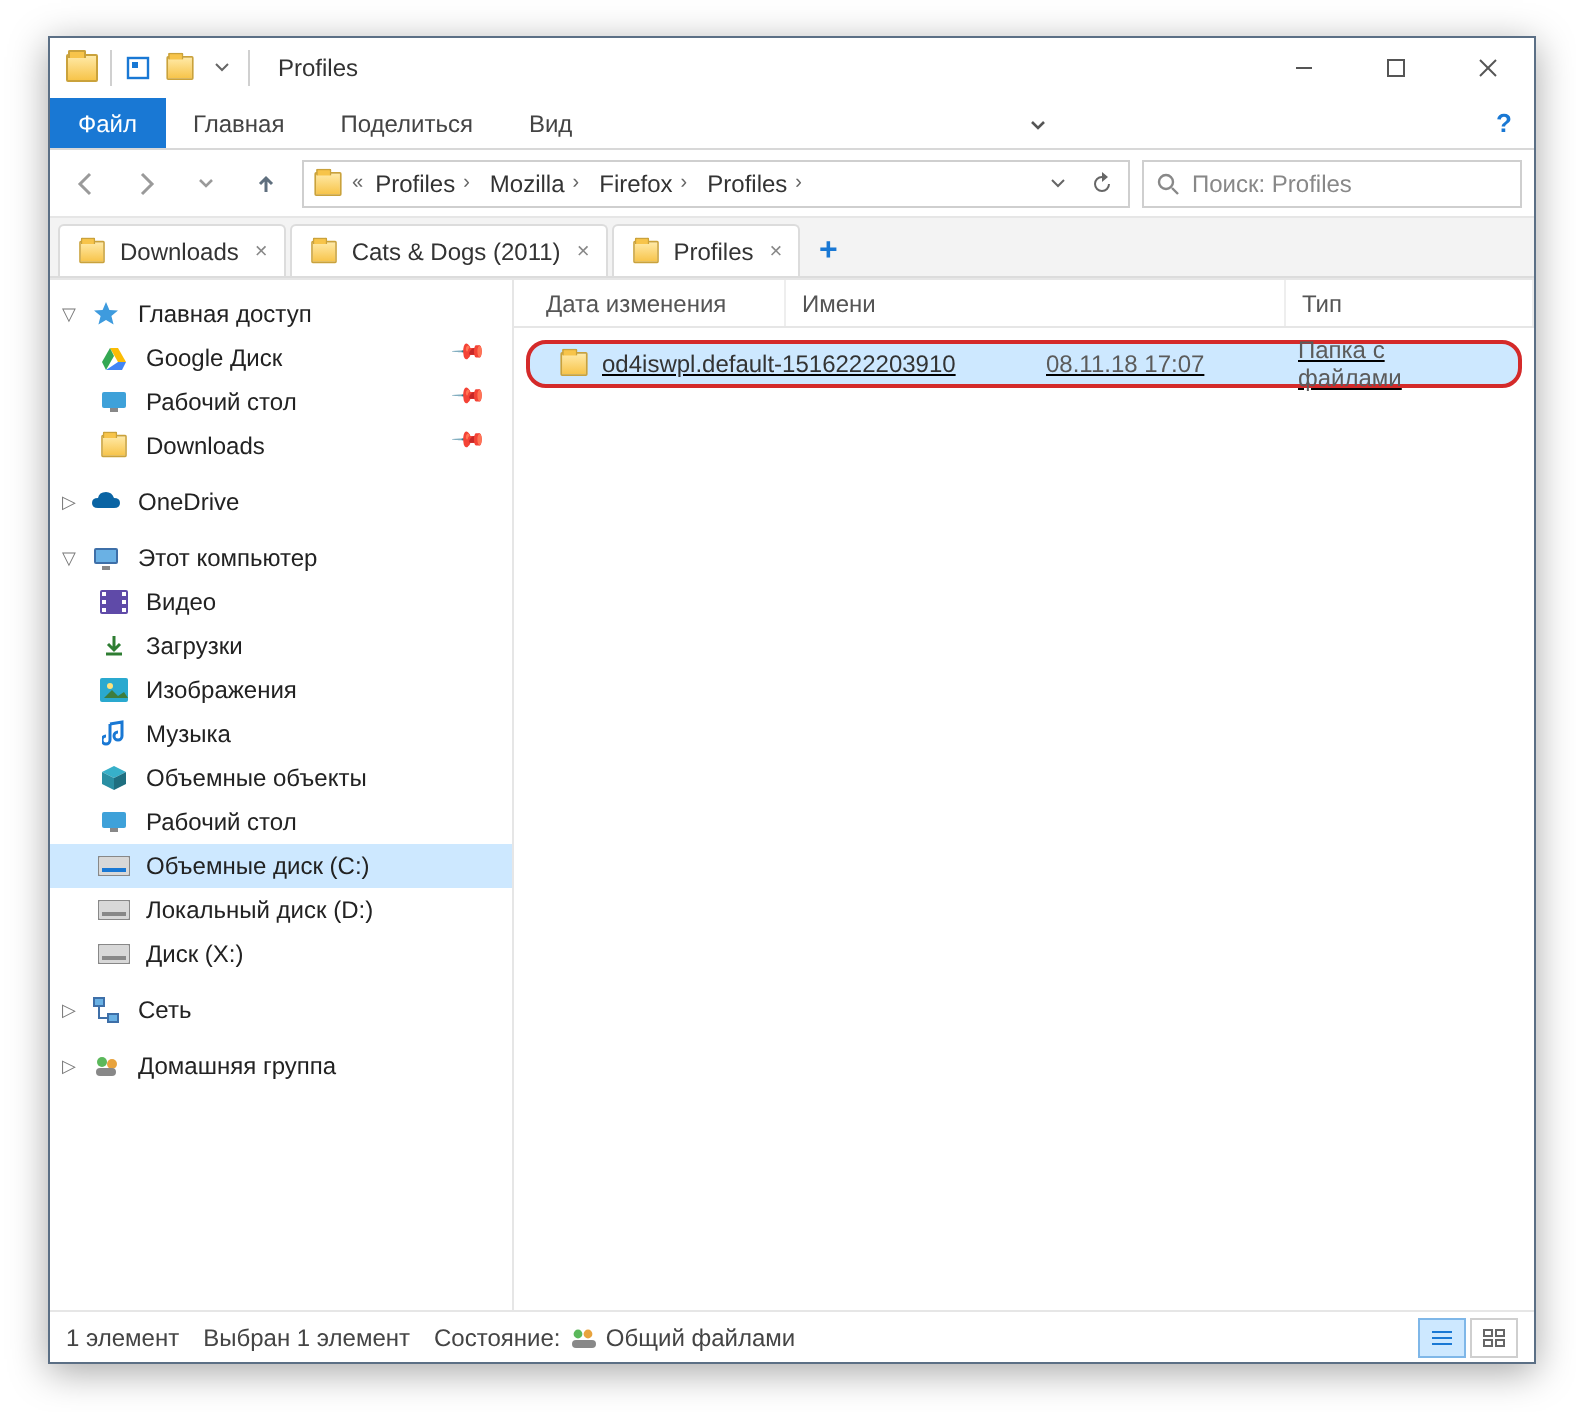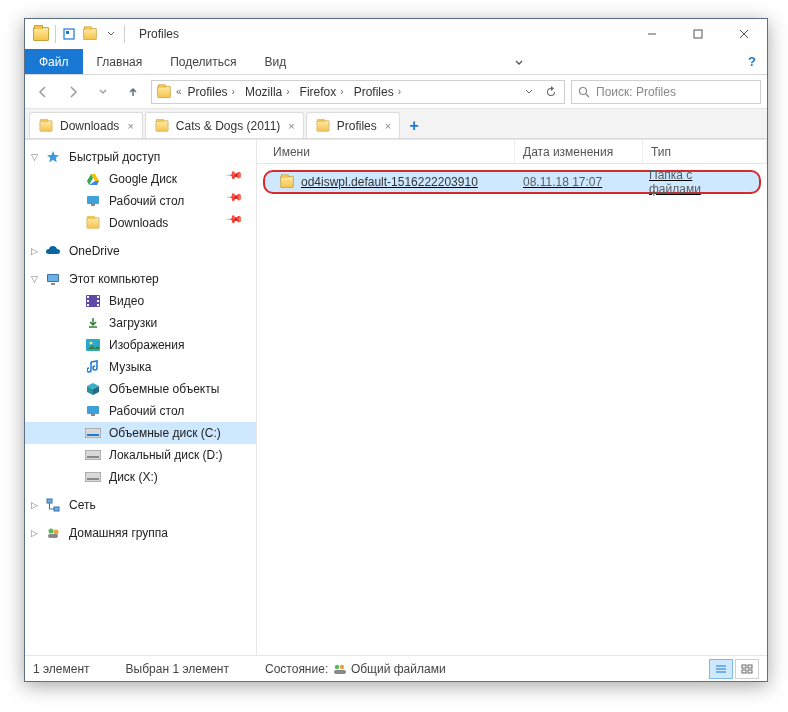--- a/index.html
+++ b/index.html
@@ -41,40 +41,40 @@
 .doc-tab { height:26px; background:#fff; border:1px solid #dcdcdc; border-bottom:none; display:flex; align-items:center; gap:6px; padding:0 8px; border-radius:3px 3px 0 0; color:#333;}
 .doc-tab.active { background:#fff; }
 .doc-tab .close-x { color:#888; font-size:11px; margin-left:2px;}
 .new-tab { width:24px; height:24px; display:flex; align-items:center; justify-content:center; color:#1978d4; font-size:16px; font-weight:bold;}
 
 
 .body { flex:1; display:flex; overflow:hidden; border-top:1px solid #e6e6e6;}
 .sidebar { width:232px; border-right:1px solid #e6e6e6; overflow-y:auto; padding:6px 0 10px 0;}
 .side-group { margin-bottom:6px; }
 .side-item { display:flex; align-items:center; gap:8px; padding:3px 6px 3px 20px; color:#222; position:relative; white-space:nowrap;}
-.side-item.child { padding-left:60px; }
+.side-item.child { padding-left:24px; }
 .side-item.selected { background:#cde8ff; }
 .side-item .caret { position:absolute; left:6px; color:#7a7a7a; font-size:9px;}
 .side-item .pin { margin-left:auto; color:#9a9a9a; transform:rotate(45deg); font-size:11px; padding-right:10px;}
 .ico { width:16px; height:16px; display:flex; align-items:center; justify-content:center; flex-shrink:0;}
 
 
 .content { flex:1; display:flex; flex-direction:column; }
 .col-headers { height:24px; border-bottom:1px solid #e6e6e6; display:flex; align-items:center; color:#555; padding-left:8px;}
 .col-headers .col { padding:0 8px; border-right:1px solid #eee; height:100%; display:flex; align-items:center;}
 .col.name { width:250px; } .col.date { width:128px;} .col.type { flex:1; }
 .file-row-wrap { padding:6px 6px; }
 .file-row { display:flex; align-items:center; height:24px; background:#cde8ff; border:2px solid #d42a2a; border-radius:10px; padding:0 6px;text-decoration:underline;}
 .file-row .cell { padding:0 8px; color:#333;}
 .file-row .cell.name { width:244px; display:flex; align-items:center; gap:6px;}
 .file-row .cell.date { width:126px; color:#5b5b5b;}
 .file-row .cell.type { flex:1; color:#5b5b5b;}
 
 
-.statusbar { height:26px; border-top:1px solid #e6e6e6; display:flex; align-items:center; padding:0 8px; gap:36px; color:#444;}
+.statusbar { height:26px; border-top:1px solid #e6e6e6; display:flex; align-items:center; padding:0 8px; gap:12px; color:#444;}
 .statusbar .spacer { flex:1; }
 .view-btn { width:24px; height:20px; border:1px solid #cfcfcf; display:flex; align-items:center; justify-content:center; color:#556;}
 .view-btn.active { background:#cde8ff; border-color:#7fb7e8;}
 .view-btns { display:flex; gap:2px; }
 
 
 svg { display:block; }
 </style>
 </head>
 <body>
@@ -221,21 +221,21 @@
     <div class="sidebar">
 
       <div class="side-group">
         <div class="side-item">
           <span class="caret">▽</span>
           <span class="ico">
                 <svg width="14" height="14" viewBox="0 0 14 14">
                   <path d="M7 1 L8.7 5 L13 5.3 L9.7 8 L10.8 12.3 L7 10 L3.2 12.3 L4.3 8 L1 5.3 L5.3 5 Z" fill="#3e9bde"></path>
                 </svg>
               </span>
-          <span>Быстрый доступ</span>
+          <span>Главная доступ</span>
         </div>
         <div class="side-item child">
           <span class="ico">
                 <svg width="14" height="14" viewBox="0 0 14 14">
                   <path d="M5 2 L9 2 L13 9 L9 9 Z" fill="#fbbc04"></path>
                   <path d="M5 2 L1 9 L3 13 L7 6 Z" fill="#34a853"></path>
                   <path d="M9 9 L13 9 L11 13 L3 13 Z" fill="#4285f4"></path>
                 </svg>
               </span>
           <span>Google Диск</span>
@@ -398,22 +398,22 @@
                   <rect x="2" y="8" width="10" height="4" rx="2" fill="#888"></rect>
                 </svg>
               </span>
           <span>Домашняя группа</span>
         </div>
       </div>
     </div>
 
     <div class="content">
       <div class="col-headers">
+        <div class="col date">Дата изменения</div>
         <div class="col name">Имени</div>
-        <div class="col date">Дата изменения</div>
         <div class="col type">Тип</div>
       </div>
       <div class="file-row-wrap">
         <div class="file-row">
           <div class="cell name">
             <div class="mini-folder" style="transform:scale(.85)"></div>
             <span>od4iswpl.default-1516222203910</span>
           </div>
           <div class="cell date">08.11.18 17:07</div>
           <div class="cell type">Папка с файлами</div>

